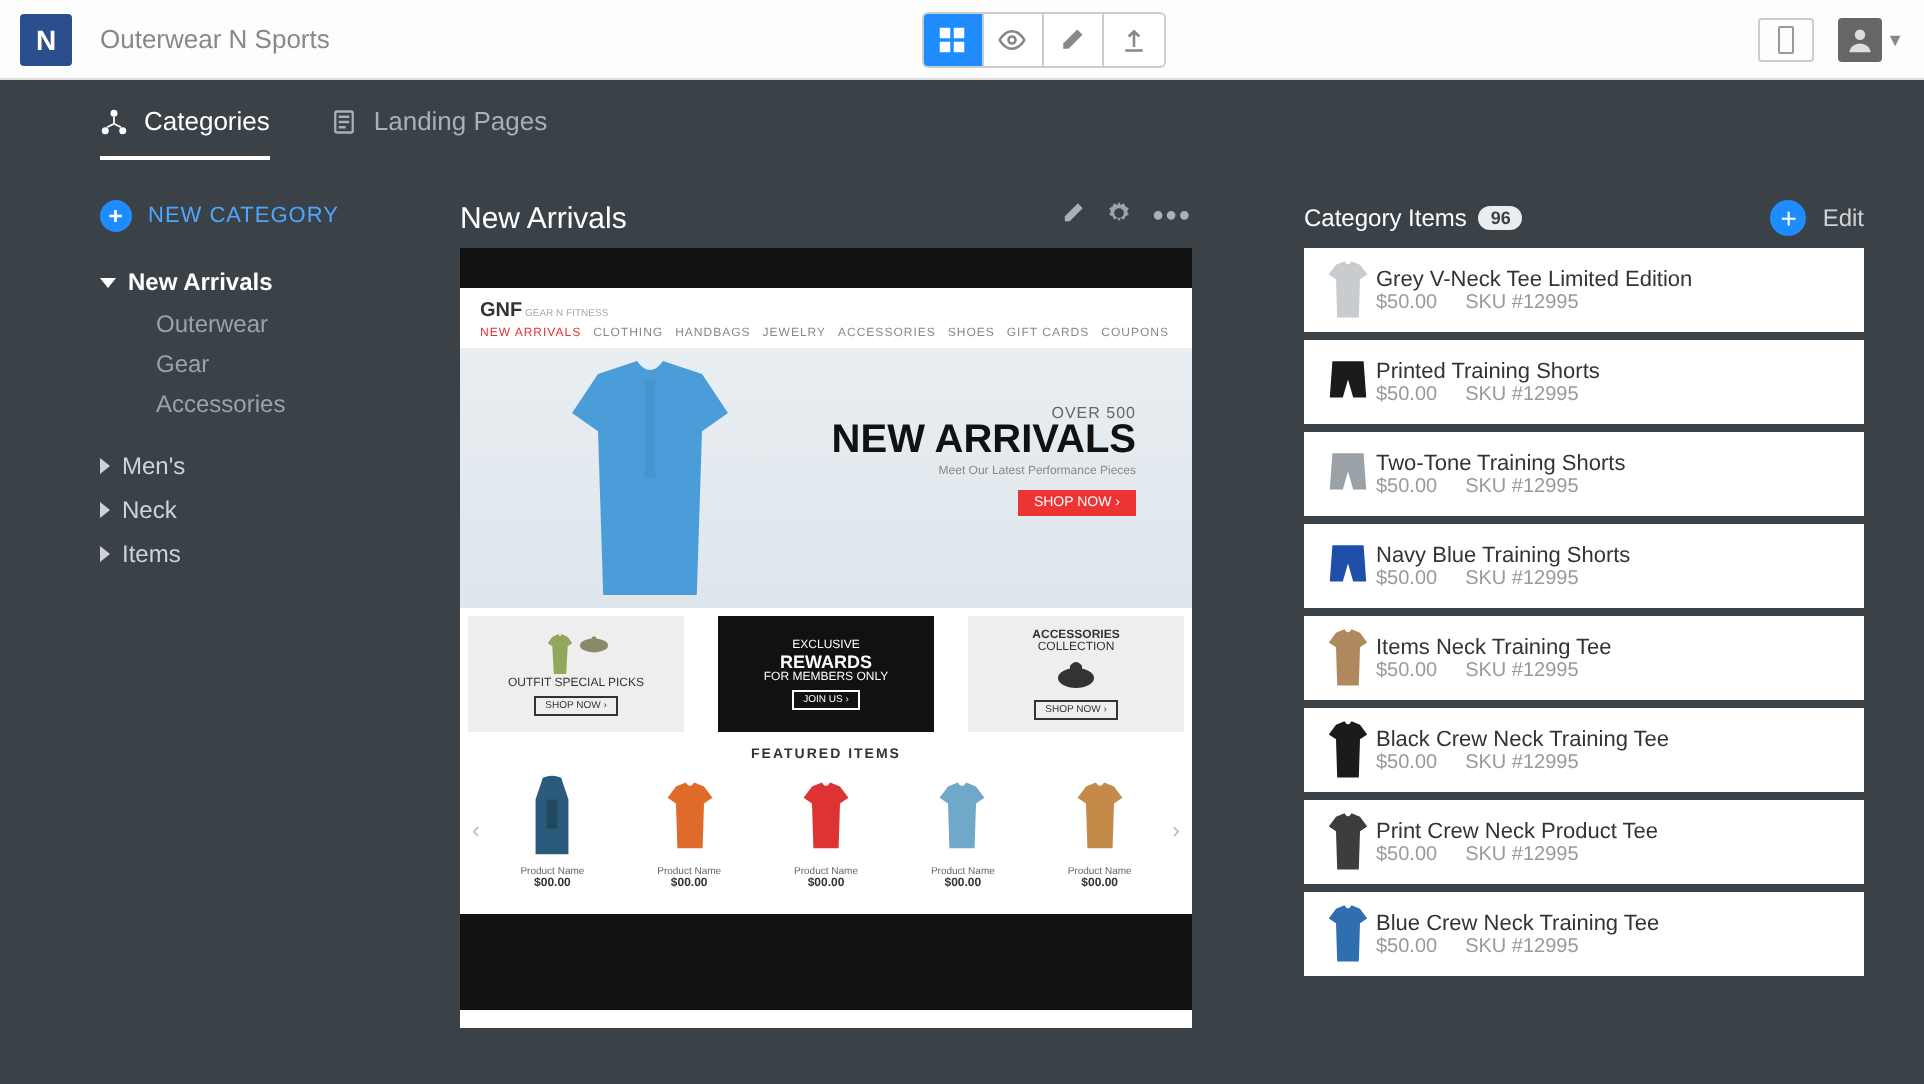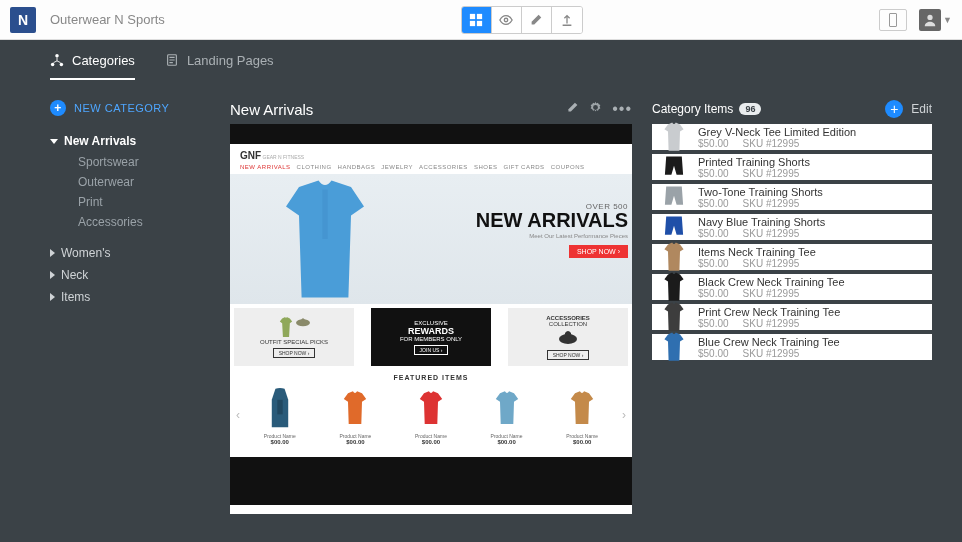--- a/index.html
+++ b/index.html
@@ -12,21 +12,21 @@
   .top-btn:last-child { border-right: none; }
   .top-btn.active { background: #1e8bff; color: #fff; }
   .top-btn svg { width: 14px; height: 14px; }
   .top-right { display: flex; align-items: center; gap: 12px; }
   .device-box { width: 28px; height: 22px; border: 1px solid #ccc; border-radius: 2px; display: flex; align-items: center; justify-content: center; }
   .device-box .inner { width: 8px; height: 14px; border: 1px solid #999; border-radius: 1px; }
   .avatar { width: 22px; height: 22px; background: #666; border-radius: 2px; display:flex;align-items:center;justify-content:center;}
   .chev-tiny { font-size: 9px; color: #888; margin-left:2px;}
 
   .tabs { height: 40px; display: flex; align-items: flex-end; padding: 0 50px; gap: 30px; }
-  .tab { display: flex; align-items: flex-start; gap: 8px; color: #aab0b4; font-size: 13px; padding-bottom: 10px; border-bottom: 2px solid transparent; }
+  .tab { display: flex; align-items: flex-end; gap: 8px; color: #aab0b4; font-size: 13px; padding-bottom: 10px; border-bottom: 2px solid transparent; }
   .tab.active { color: #fff; border-bottom-color: #fff; }
   .tab svg { width: 14px; height: 14px; }
 
   .workspace { display: flex; padding: 20px 30px 20px 50px; gap: 20px; height: calc(542px - 80px); }
 
   
   .sidebar { width: 160px; flex-shrink: 0; font-size: 12px; }
   .new-cat { display: flex; align-items: center; gap: 8px; color: #4ea6ff; font-size: 11px; letter-spacing: 0.5px; margin-bottom: 14px; }
   .new-cat .plus { width: 16px; height: 16px; border-radius: 50%; background: #1e8bff; display: flex; align-items: center; justify-content: center; color: #fff; font-size: 12px; font-weight: bold; }
   .tree-item { display: flex; align-items: center; gap: 6px; padding: 4px 0; color: #cfd3d6; cursor: pointer; }
@@ -42,48 +42,48 @@
   .center-actions { margin-left: auto; display: flex; gap: 10px; color: #aab0b4; align-items: center; }
   .center-actions svg { width: 13px; height: 13px; }
   .preview { background: #fff; color: #333; height: 390px; overflow: hidden; }
   .pv-top { background: #111; height: 20px; }
   .pv-brand { padding: 6px 10px 3px; font-size: 10px; font-weight: bold; }
   .pv-nav { padding: 0 10px 4px; font-size: 6px; letter-spacing: 0.5px; color: #888; display: flex; gap: 6px; }
   .pv-nav span:first-child { color: #d33; }
   .hero { position: relative; height: 130px; background: linear-gradient(#e8eef2,#dfe6eb); overflow: hidden; }
   .hero-figure { position: absolute; left: 30px; bottom: 0; }
   .shirt-svg { display:block; }
-  .hero-text { position: absolute; right: 4px; top: 28px; text-align: right; }
+  .hero-text { position: absolute; right: 28px; top: 28px; text-align: right; }
   .hero-over { font-size: 8px; color: #666; letter-spacing: 0.5px; }
   .hero-main { font-size: 20px; font-weight: 900; line-height: 0.95; color: #111; }
   .hero-sub { font-size: 6px; color: #888; margin-top: 3px; }
   .hero-btn { display: inline-block; margin-top: 6px; background: #e33; color: #fff; font-size: 7px; padding: 3px 8px; }
   .promo-row { display: flex; gap: 17px; padding: 4px; align-items: flex-end; }
   .promo { flex: 1; height: 58px; background: #eee; display: flex; flex-direction: column; align-items: center; justify-content: center; font-size: 6px; text-align: center; position:relative;}
   .promo.dark { background: #111; color: #fff; }
   .promo-title { font-weight: 900; font-size: 9px; }
   .promo-btn { border: 1px solid currentColor; padding: 1px 5px; margin-top: 3px; font-size: 5px; }
   .feat-title { text-align: center; font-size: 7px; letter-spacing: 1px; padding: 4px; font-weight: bold; }
   .feat-row { display: flex; align-items: center; padding: 0 6px 6px; gap: 4px; }
   .feat-arrow { color: #bbb; font-size: 12px; }
   .feat-item { flex: 1; text-align: center; }
   .feat-img { height: 46px; display:flex;align-items:center;justify-content:center;}
   .feat-name { font-size: 5px; color: #666; margin-top: 2px; }
   .feat-price { font-size: 6px; font-weight: bold; }
   .pv-foot { background: #111; height: 48px; margin-top:6px;}
 
   
-  .panel { width: 280px; flex-shrink: 0; }
+  .panel { width: 280px; flex-shrink: 0; margin-left: 36px; }
   .panel-head { display: flex; align-items: center; margin-bottom: 6px; font-size: 12px; }
   .badge { background: #eaedef; color: #3b4247; font-size: 9px; font-weight: bold; border-radius: 8px; padding: 1px 6px; margin-left: 6px; }
   .panel-actions { margin-left: auto; display: flex; align-items: center; gap: 8px; color: #cfd3d6; }
   .add-circle { width: 18px; height: 18px; border-radius: 50%; background: #1e8bff; display: flex; align-items: center; justify-content: center; color: #fff; font-size: 14px; line-height:1;}
   .edit-link { font-size: 12px; }
   .item-list { display: flex; flex-direction: column; gap: 4px; }
-  .item { background: #fff; height: 26px; display: flex; align-items: center; padding: 0 8px; gap: 10px; }
+  .item { background: #fff; height: 42px; display: flex; align-items: center; padding: 0 8px; }
   .thumb { width: 28px; height: 32px; display: flex; align-items: center; justify-content: center; }
   .item-info { display: flex; flex-direction: column; }
   .item-name { font-size: 11px; color: #333; }
   .item-meta { font-size: 10px; color: #999; display: flex; gap: 14px; }
 </style>
 </head>
 <body>
 
 <div class="topbar">
   <div class="logo">N</div>
@@ -154,30 +154,29 @@
   <div class="sidebar">
     <div class="new-cat">
       <div class="plus">+</div>
       <span>NEW CATEGORY</span>
     </div>
     <div class="tree-item selected">
       <span class="caret"></span>
       <span>New Arrivals</span>
     </div>
     <div id="sub-list">
-        <div class="tree-sub">Sportswear</div>
         <div class="tree-sub">Outerwear</div>
-        <div class="tree-sub">Print</div>
+        <div class="tree-sub">Gear</div>
         <div class="tree-sub">Accessories</div>
       </div>
     <div style="height:10px"></div>
     <div id="collapsed-list">
         <div class="tree-item">
           <span class="caret right"></span>
-          <span>Women's</span>
+          <span>Men's</span>
         </div>
         <div class="tree-item">
           <span class="caret right"></span>
           <span>Neck</span>
         </div>
         <div class="tree-item">
           <span class="caret right"></span>
           <span>Items</span>
         </div>
       </div>
@@ -404,21 +403,21 @@
             </div>
           </div>
         </div>
         <div class="item">
           <div class="thumb">
             <svg width="26" height="30" viewBox="0 0 40 50">
               <path fill="#3d3d3d" d="M10 4 L17 1 Q20 6 23 1 L30 4 L36 12 L30 16 L29 48 L11 48 L10 16 L4 12 Z"></path>
             </svg>
           </div>
           <div class="item-info">
-            <div class="item-name">Print Crew Neck Training Tee</div>
+            <div class="item-name">Print Crew Neck Product Tee</div>
             <div class="item-meta">
               <span>$50.00</span>
               <span>SKU #12995</span>
             </div>
           </div>
         </div>
         <div class="item">
           <div class="thumb">
             <svg width="26" height="30" viewBox="0 0 40 50">
               <path fill="#2f6fb0" d="M10 4 L17 1 Q20 6 23 1 L30 4 L36 12 L30 16 L29 48 L11 48 L10 16 L4 12 Z"></path>

